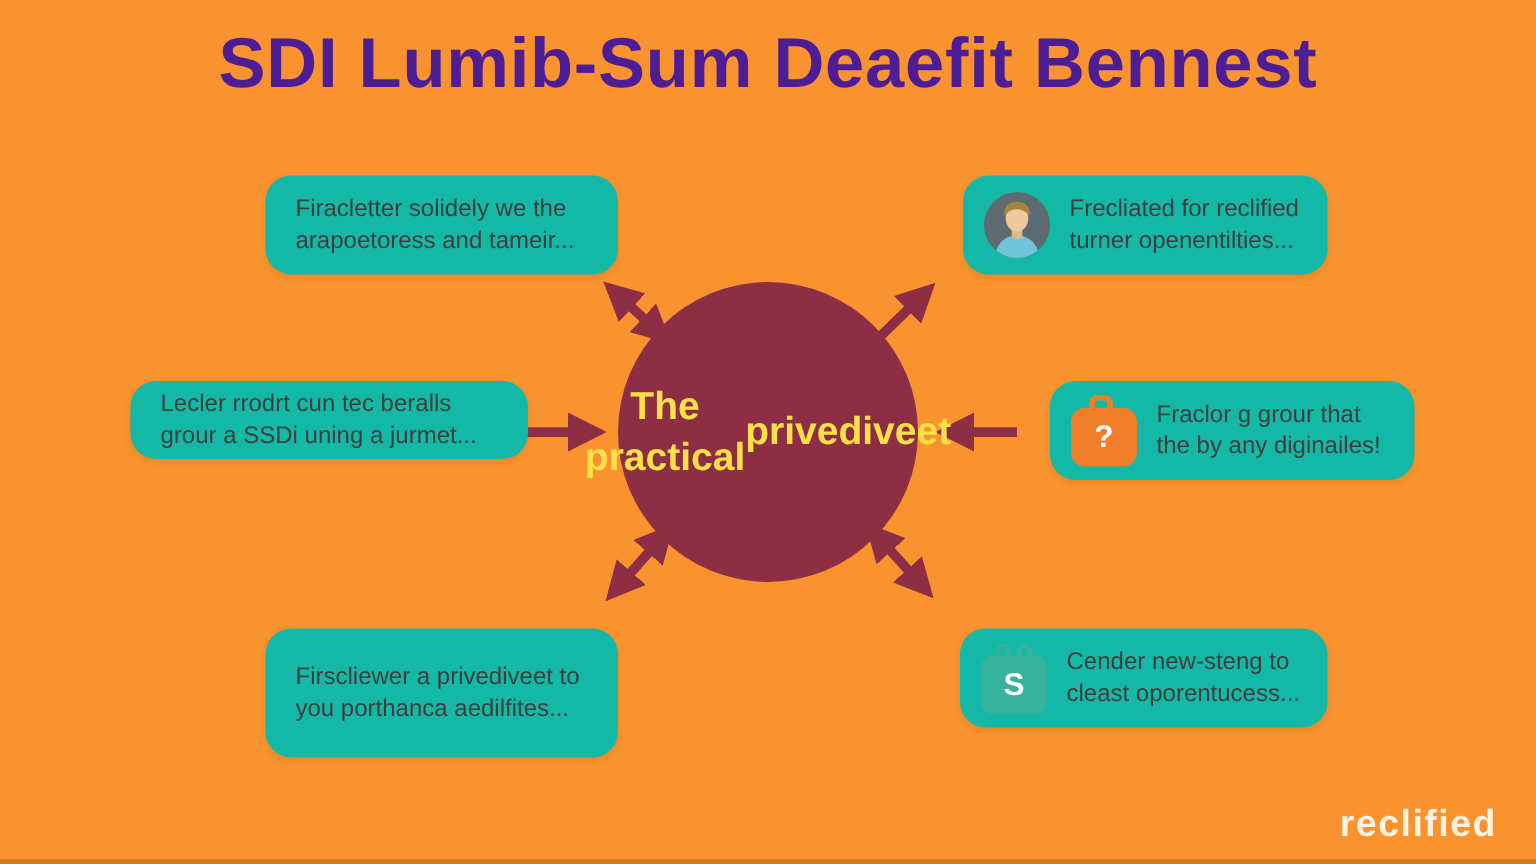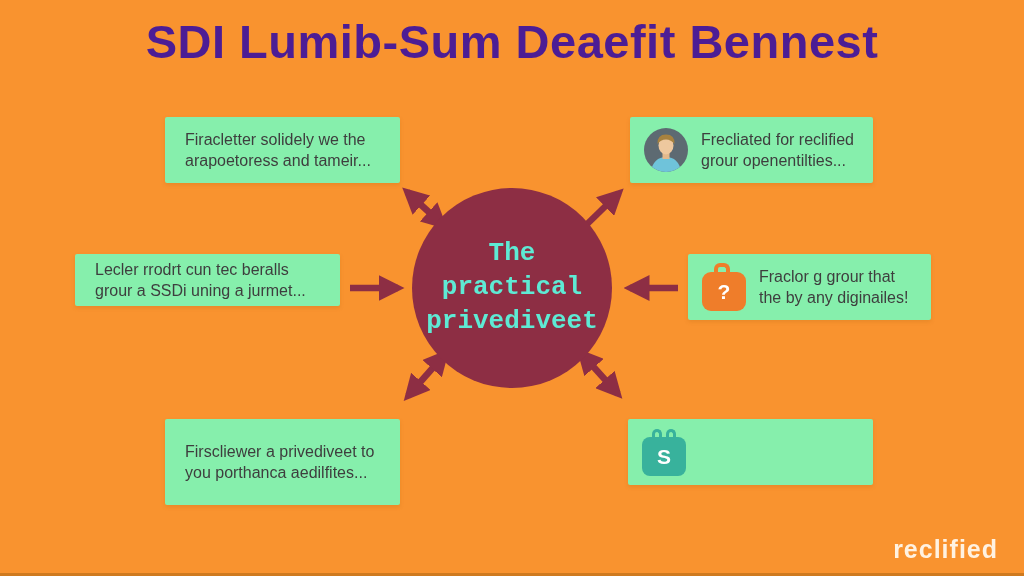--- a/index.html
+++ b/index.html
@@ -7,39 +7,39 @@
     width:1024px;height:576px;position:relative;overflow:hidden;
     background:#f9932f;
     font-family:"Liberation Sans", sans-serif;
   }
   .title{
     position:absolute;top:14px;left:0;width:1024px;
     text-align:center;color:#4c1d95;font-size:47px;font-weight:700;
     letter-spacing:0.5px;
   }
   .card{
-    position:absolute;background:#86efac;border-radius:2px;
+    position:absolute;background:#14b8a6;border-radius:17px;
     box-shadow:0 2px 4px rgba(160,90,10,0.18);
     display:flex;align-items:center;box-sizing:border-box;
-    color:#3e3e3e;font-size:16px;line-height:1.32;
+    color:#3e3e3e;font-size:16px;line-height:1.32;margin-left:12px;
   }
   .card .txt{flex:1;}
   .card-plain{padding:10px 20px;}
   .card-icon{padding:10px 14px;gap:13px;}
   #card-top-left{left:165px;top:117px;width:235px;height:66px;}
   #card-mid-left{left:75px;top:254px;width:265px;height:52px;}
   #card-bottom-left{left:165px;top:419px;width:235px;height:86px;}
   #card-top-right{left:630px;top:117px;width:243px;height:66px;}
   #card-mid-right{left:688px;top:254px;width:243px;height:66px;}
   #card-bottom-right{left:628px;top:419px;width:245px;height:66px;}
   .circle{
     position:absolute;left:412px;top:188px;width:200px;height:200px;
     border-radius:50%;background:#8d2e44;
-    display:flex;flex-direction:column;align-items:center;justify-content:center;
-    color:#5eead4;font-size:26px;font-weight:600;line-height:1.3;text-align:center;font-family:Liberation Mono, monospace;
+    display:flex;flex-direction:row;align-items:center;justify-content:center;
+    color:#fde047;font-size:26px;font-weight:600;line-height:1.3;text-align:center;
   }
   .arrows{position:absolute;left:0;top:0;pointer-events:none;}
   
   .avatar{width:44px;height:44px;flex:0 0 44px;}
   
   .briefcase{position:relative;width:44px;height:48px;flex:0 0 44px;}
   .briefcase .handle{
     position:absolute;top:0;left:12px;width:16px;height:13px;
     border:4px solid #ef7d2a;border-bottom:none;border-radius:6px 6px 0 0;box-sizing:border-box;
   }
@@ -112,37 +112,38 @@
         </clipPath>
       </defs>
     <circle cx="22" cy="22" r="22" fill="#5d6a72"></circle>
     <g clip-path="url(#avclip)">
       <path d="M6 46 Q9 29 22 29 Q35 29 38 46 Z" fill="#6fc3da"></path>
       <rect x="18.5" y="22" width="7" height="9" fill="#e3b98c"></rect>
       <ellipse cx="22" cy="17.5" rx="7.5" ry="9" fill="#eec89e"></ellipse>
       <path d="M13.5 16 Q13 6.5 22 6.5 Q31 6.5 30.5 16 Q27 11.5 22 11.5 Q16.5 11.5 13.5 16 Z" fill="#a8823f"></path>
     </g>
   </svg>
-  <div class="txt">Frecliated for reclified grour openentilties...</div>
+  <div class="txt">Frecliated for reclified turner openentilties...</div>
 </div>
 
 <div class="card card-icon" id="card-mid-right">
   <div class="briefcase">
     <div class="handle"></div>
     <div class="body">
         <span>?</span>
       </div>
   </div>
   <div class="txt">Fraclor g grour that the by any diginailes!</div>
 </div>
 
 <div class="card card-icon" id="card-bottom-right">
   <div class="bag">
     <div class="h1"></div>
     <div class="h2"></div>
     <div class="body">
         <span>S</span>
       </div>
   </div>
+  <div class="txt">Cender new-steng to cleast oporentucess...</div>
 </div>
 
 <div class="watermark">reclified</div>
 <div class="bottom-strip"></div>
 
 </body></html>

